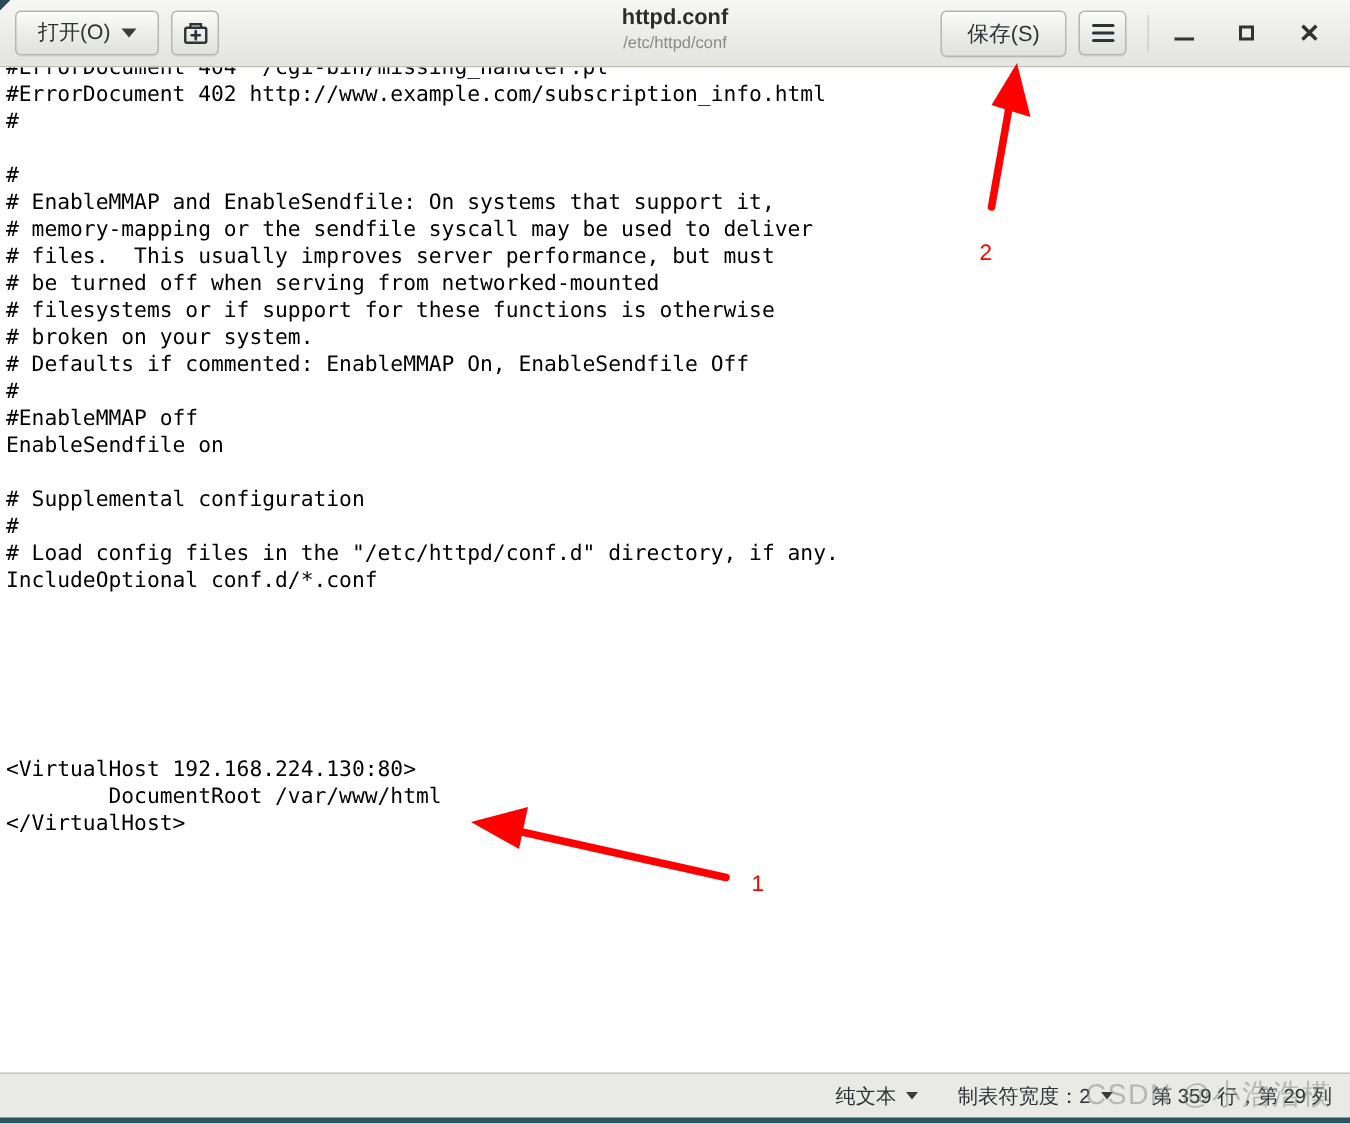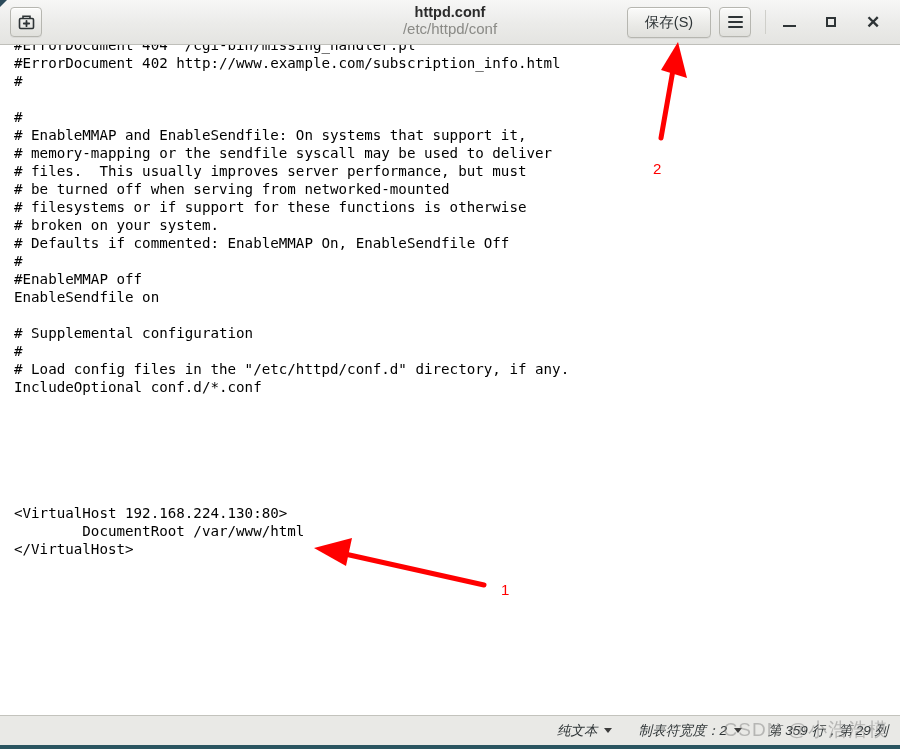--- a/index.html
+++ b/index.html
@@ -91,21 +91,21 @@
   .hb-title {
     position: absolute;
     left: 0; right: 0; top: 3px;
     text-align: center;
     pointer-events: none;
   }
   .hb-title .t1 {
     font-size: 14.5px; font-weight: bold; color: #2b2b2b; line-height: 18px;
   }
   .hb-title .t2 {
-    font-size: 15px; color: #8a8a86; line-height: 14px; margin-top: 1px;
+    font-size: 11px; color: #8a8a86; line-height: 14px; margin-top: 1px;
   }
 
   
   .corner-artifact {
     position: absolute;
     left: 0; top: 0;
     width: 7px; height: 7px;
     background: #2b4a5a;
     clip-path: polygon(0 0, 100% 0, 0 100%);
     z-index: 5;
@@ -113,21 +113,21 @@
 
   
   .editor {
     position: relative;
     flex: 1 1 auto;
     background: #ffffff;
     overflow: hidden;
   }
   .code {
     position: absolute;
-    left: 14px; top: -9px;
+    left: 4px; top: -9px;
     font-family: "DejaVu Sans Mono", "Liberation Mono", monospace;
     font-size: 14.2px;
     line-height: 18px;
     color: #000000;
     white-space: pre;
     letter-spacing: 0px;
   }
 
   
   .anno {
@@ -158,21 +158,20 @@
   }
   .sb-item {
     display: inline-flex;
     align-items: center;
     gap: 7px;
     font-size: 13.5px;
     color: #2e3436;
     margin-left: 26px;
     cursor: pointer;
     white-space: nowrap;
-    font-style: italic;
   }
   .sb-static {
     cursor: default;
     text-align: right;
   }
   .caret-sm {
     width: 0; height: 0;
     border-left: 4.5px solid transparent;
     border-right: 4.5px solid transparent;
     border-top: 5.5px solid #3c3c3c;
@@ -198,20 +197,24 @@
 <body>
 
 <div id="app">
 
   <div class="corner-artifact"></div>
 
   <div class="headerbar">
 
     <div class="hb-left">
 
+      <div class="btn btn-open">
+        <span>打开(O)</span>
+        <span class="caret-down"></span>
+      </div>
 
       <div class="btn btn-icon">
         <svg class="icon-newdoc" width="17" height="17" viewBox="0 0 17 17">
           <rect x="1.5" y="4.5" width="14" height="10" rx="1.2" fill="none" stroke="#2e3436" stroke-width="1.6"></rect>
           <path d="M5 4.5 L5 2.2 L12 2.2 L12 4.5" fill="none" stroke="#2e3436" stroke-width="1.6"></path>
           <path d="M8.5 6.8 L8.5 12.2 M5.8 9.5 L11.2 9.5" stroke="#2e3436" stroke-width="1.8" stroke-linecap="round"></path>
         </svg>
       </div>
 
     </div>

